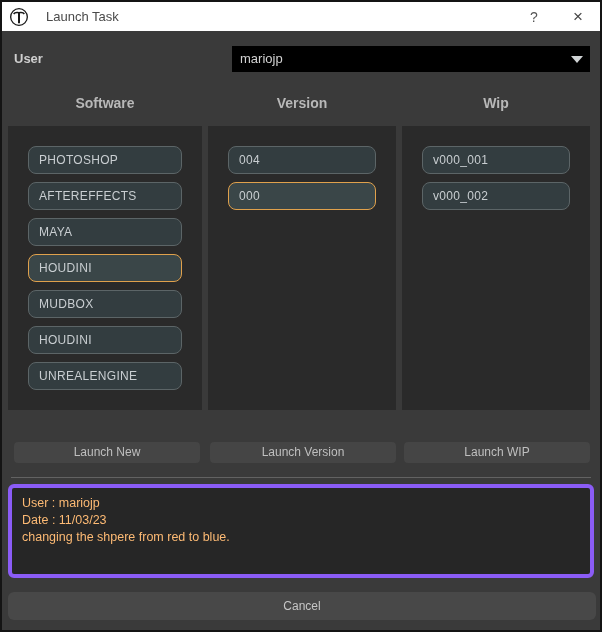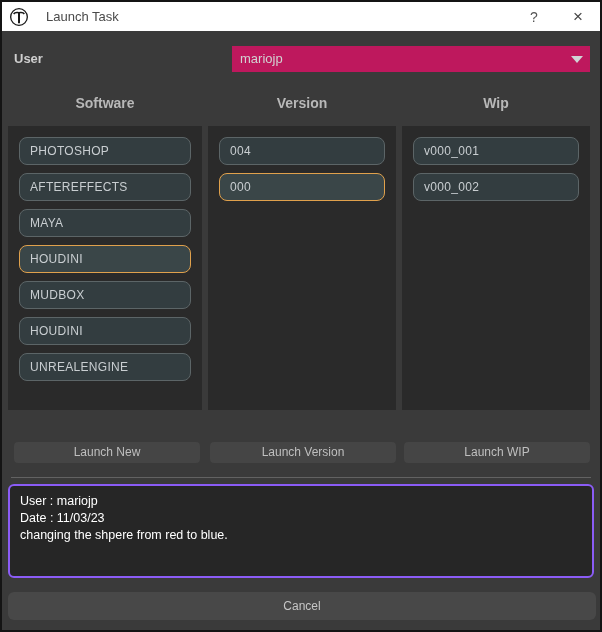--- a/index.html
+++ b/index.html
@@ -15,54 +15,54 @@
   }
   .app-icon{width:20px;height:20px;display:inline-flex;align-items:center;justify-content:center;}
   .title{margin-left:17px;font-size:13px;color:#4a4a4a;flex:1;}
   .tb-btn{width:44px;text-align:center;color:#555;cursor:default;}
   .tb-btn.help{font-size:14px;}
   .tb-btn.close{font-size:17px;color:#464646;}
   .body{position:absolute;top:29px;left:0;right:0;bottom:0;}
   .user-label{position:absolute;left:12px;top:20px;font-size:13px;font-weight:bold;color:#cfcfcf;}
   .combo{
     position:absolute;left:230px;width:358px;top:15px;height:26px;
-    background:#be185d;color:#d2d2d2;
+    background:#000000;color:#d2d2d2;
   }
   .combo-value{position:absolute;left:8px;top:5px;font-size:13px;}
   .combo-arrow{
     position:absolute;right:7px;top:10px;width:0;height:0;
     border-left:6px solid transparent;border-right:6px solid transparent;
     border-top:7px solid #d0d3d5;
   }
   .col-header{position:absolute;top:64px;text-align:center;font-size:14px;font-weight:bold;color:#b8b8b8;}
   .h-0{left:6px;width:194px;}
   .h-1{left:206px;width:188px;}
   .h-2{left:400px;width:188px;}
-  .list-box{position:absolute;top:95px;height:284px;background:var(--panel-bg,#2a2a2a);padding:11px;overflow:hidden;}
+  .list-box{position:absolute;top:95px;height:284px;background:var(--panel-bg,#2a2a2a);padding:20px;overflow:hidden;}
   .lb-0{left:6px;width:194px;}
   .lb-1{left:206px;width:188px;}
   .lb-2{left:400px;width:188px;}
   .list-item{
     height:28px;margin-bottom:8px;border:1px solid #5c6567;border-radius:8px;
     background:var(--item-bg,#333d40);color:#c9ced1;font-size:12px;line-height:26px;
     padding-left:10px;cursor:default;letter-spacing:.3px;
   }
   .list-item.selected{border-color:var(--accent,#e0a14c);background:var(--selected-bg,#3a4648);}
   .launch-btn{
     position:absolute;top:411px;height:21px;background:#454545;border-radius:4px;
     color:#bfbfbf;font-size:12px;text-align:center;line-height:21px;cursor:default;
   }
   .b-0{left:12px;width:186px;}
   .b-1{left:208px;width:186px;}
   .b-2{left:402px;width:186px;}
   .divider{position:absolute;top:446px;left:9px;right:9px;height:1px;background:#626262;}
   .info-box{
     position:absolute;top:453px;left:6px;width:586px;height:94px;
-    background:#262626;border:2px solid #8b5cf6;border-radius:6px;
-    padding:7px 10px;color:#ffffff;font-size:12.5px;line-height:17px;white-space:pre-line;
+    background:#262626;border:4px solid #8b5cf6;border-radius:6px;
+    padding:7px 10px;color:#fdba74;font-size:12.5px;line-height:17px;white-space:pre-line;
   }
   .cancel-btn{
     position:absolute;top:561px;left:6px;width:588px;height:28px;
     background:#484848;border-radius:6px;color:#c6c6c6;font-size:12px;
     text-align:center;line-height:28px;cursor:default;
   }
 </style>
 </head>
 <body>
 

